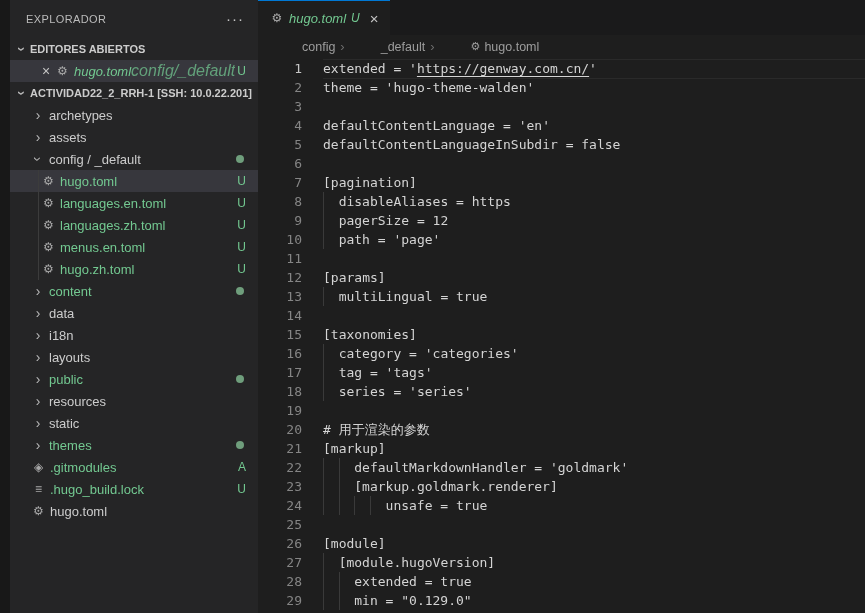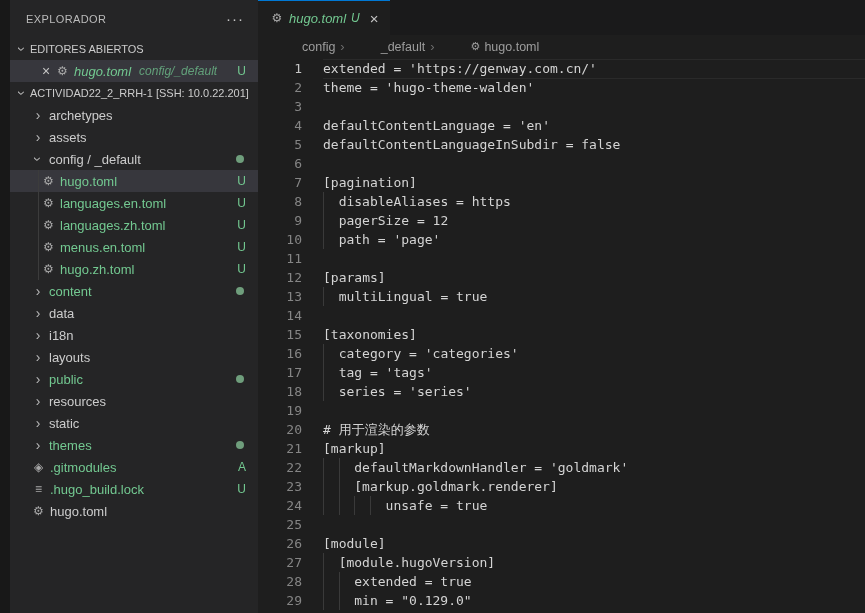--- a/index.html
+++ b/index.html
@@ -10,33 +10,33 @@
     font-family:"Liberation Sans", sans-serif;font-size:13px;
     position:relative;
   }
   
   .rail{width:10px;flex:none;background:#181818;}
   
   .sidebar{width:248px;flex:none;background:#252526;display:flex;flex-direction:column;overflow:hidden;}
   .sb-title{height:38px;display:flex;align-items:center;padding:0 14px 0 16px;
     font-size:11px;color:#bbbbbb;letter-spacing:.4px;}
   .sb-more{margin-left:auto;color:#c5c5c5;font-size:15px;letter-spacing:1px;cursor:pointer;line-height:10px;}
-  .sec{height:22px;display:flex;align-items:center;font-size:11px;font-weight:normal;color:#cccccc;cursor:pointer;}
+  .sec{height:22px;display:flex;align-items:center;font-size:11px;font-weight:bold;color:#cccccc;cursor:pointer;}
   .chev{width:16px;flex:none;text-align:center;color:#b8b8b8;font-size:14px;line-height:14px;display:inline-block;}
   .chev.exp{transform:rotate(90deg);}
   .sec .chev{margin-left:4px;}
   .row{height:22px;display:flex;align-items:center;position:relative;cursor:pointer;}
   .row.sel{background:#37373d;}
   .oe-row{padding-left:28px;}
   .oe-close{width:16px;flex:none;text-align:center;color:#c5c5c5;font-size:14px;}
   .ficon{width:17px;flex:none;text-align:center;color:#a8a8a8;font-size:12px;}
   .green{color:#73c991;}
   .italic{font-style:italic;}
   .oe-name{margin-left:3px;}
-  .oe-desc{margin-left:8px;font-size:12px;color:rgba(115,201,145,.72);overflow:hidden;text-overflow:ellipsis;white-space:nowrap;}
+  .oe-desc{font-size:16px;color:rgba(115,201,145,.72);overflow:hidden;text-overflow:ellipsis;white-space:nowrap;}
   .badge{margin-left:auto;margin-right:12px;color:#73c991;font-size:12px;flex:none;}
   .dotb{margin-left:auto;margin-right:14px;width:8px;height:8px;border-radius:50%;background:#6f9e7c;flex:none;}
   .tree{flex:1;overflow:hidden;}
   .t1{padding-left:20px;}
   .t2{padding-left:30px;}
   .t2 .tguide{position:absolute;left:28px;top:0;bottom:0;border-left:1px solid #3c3c3c;}
   .tlabel{margin-left:3px;white-space:nowrap;}
   
   .editor{flex:1;min-width:0;display:flex;flex-direction:column;background:#1e1e1e;}
   .tabbar{height:35px;flex:none;background:#1a1a1b;display:flex;align-items:stretch;}
@@ -50,21 +50,21 @@
     font-size:12.5px;color:#9d9d9d;}
   .bc-sep{margin:0 5px;color:#6d6d6d;font-size:13px;}
   .bc-item{cursor:pointer;display:flex;align-items:center;margin-left:31px;}
   .bc-gear{margin-right:4px;color:#9d9d9d;font-size:11px;}
   .code{flex:1;overflow:hidden;padding-top:1px;
     font-family:"DejaVu Sans Mono", monospace;font-size:13px;line-height:19px;color:#d4d4d4;}
   .cl{height:19px;display:flex;position:relative;white-space:pre;}
   .ln{width:44px;flex:none;text-align:right;color:#858585;}
   .lc{margin-left:21px;}
   .g{display:inline-block;width:2ch;height:19px;vertical-align:top;box-shadow:inset 1px 0 0 #3a3a3a;}
-  .u{text-underline-offset:3px;}
+  .u{text-decoration:underline;text-underline-offset:3px;}
   .cl.cur .ln{color:#c6c6c6;}
   .cl.cur::after{content:"";position:absolute;left:65px;right:0;top:0;height:18px;
     border-top:1px solid rgba(255,255,255,.055);border-bottom:1px solid rgba(255,255,255,.055);pointer-events:none;}
 </style>
 </head>
 <body>
 
 <div class="app">
   <div class="rail"></div>
 

